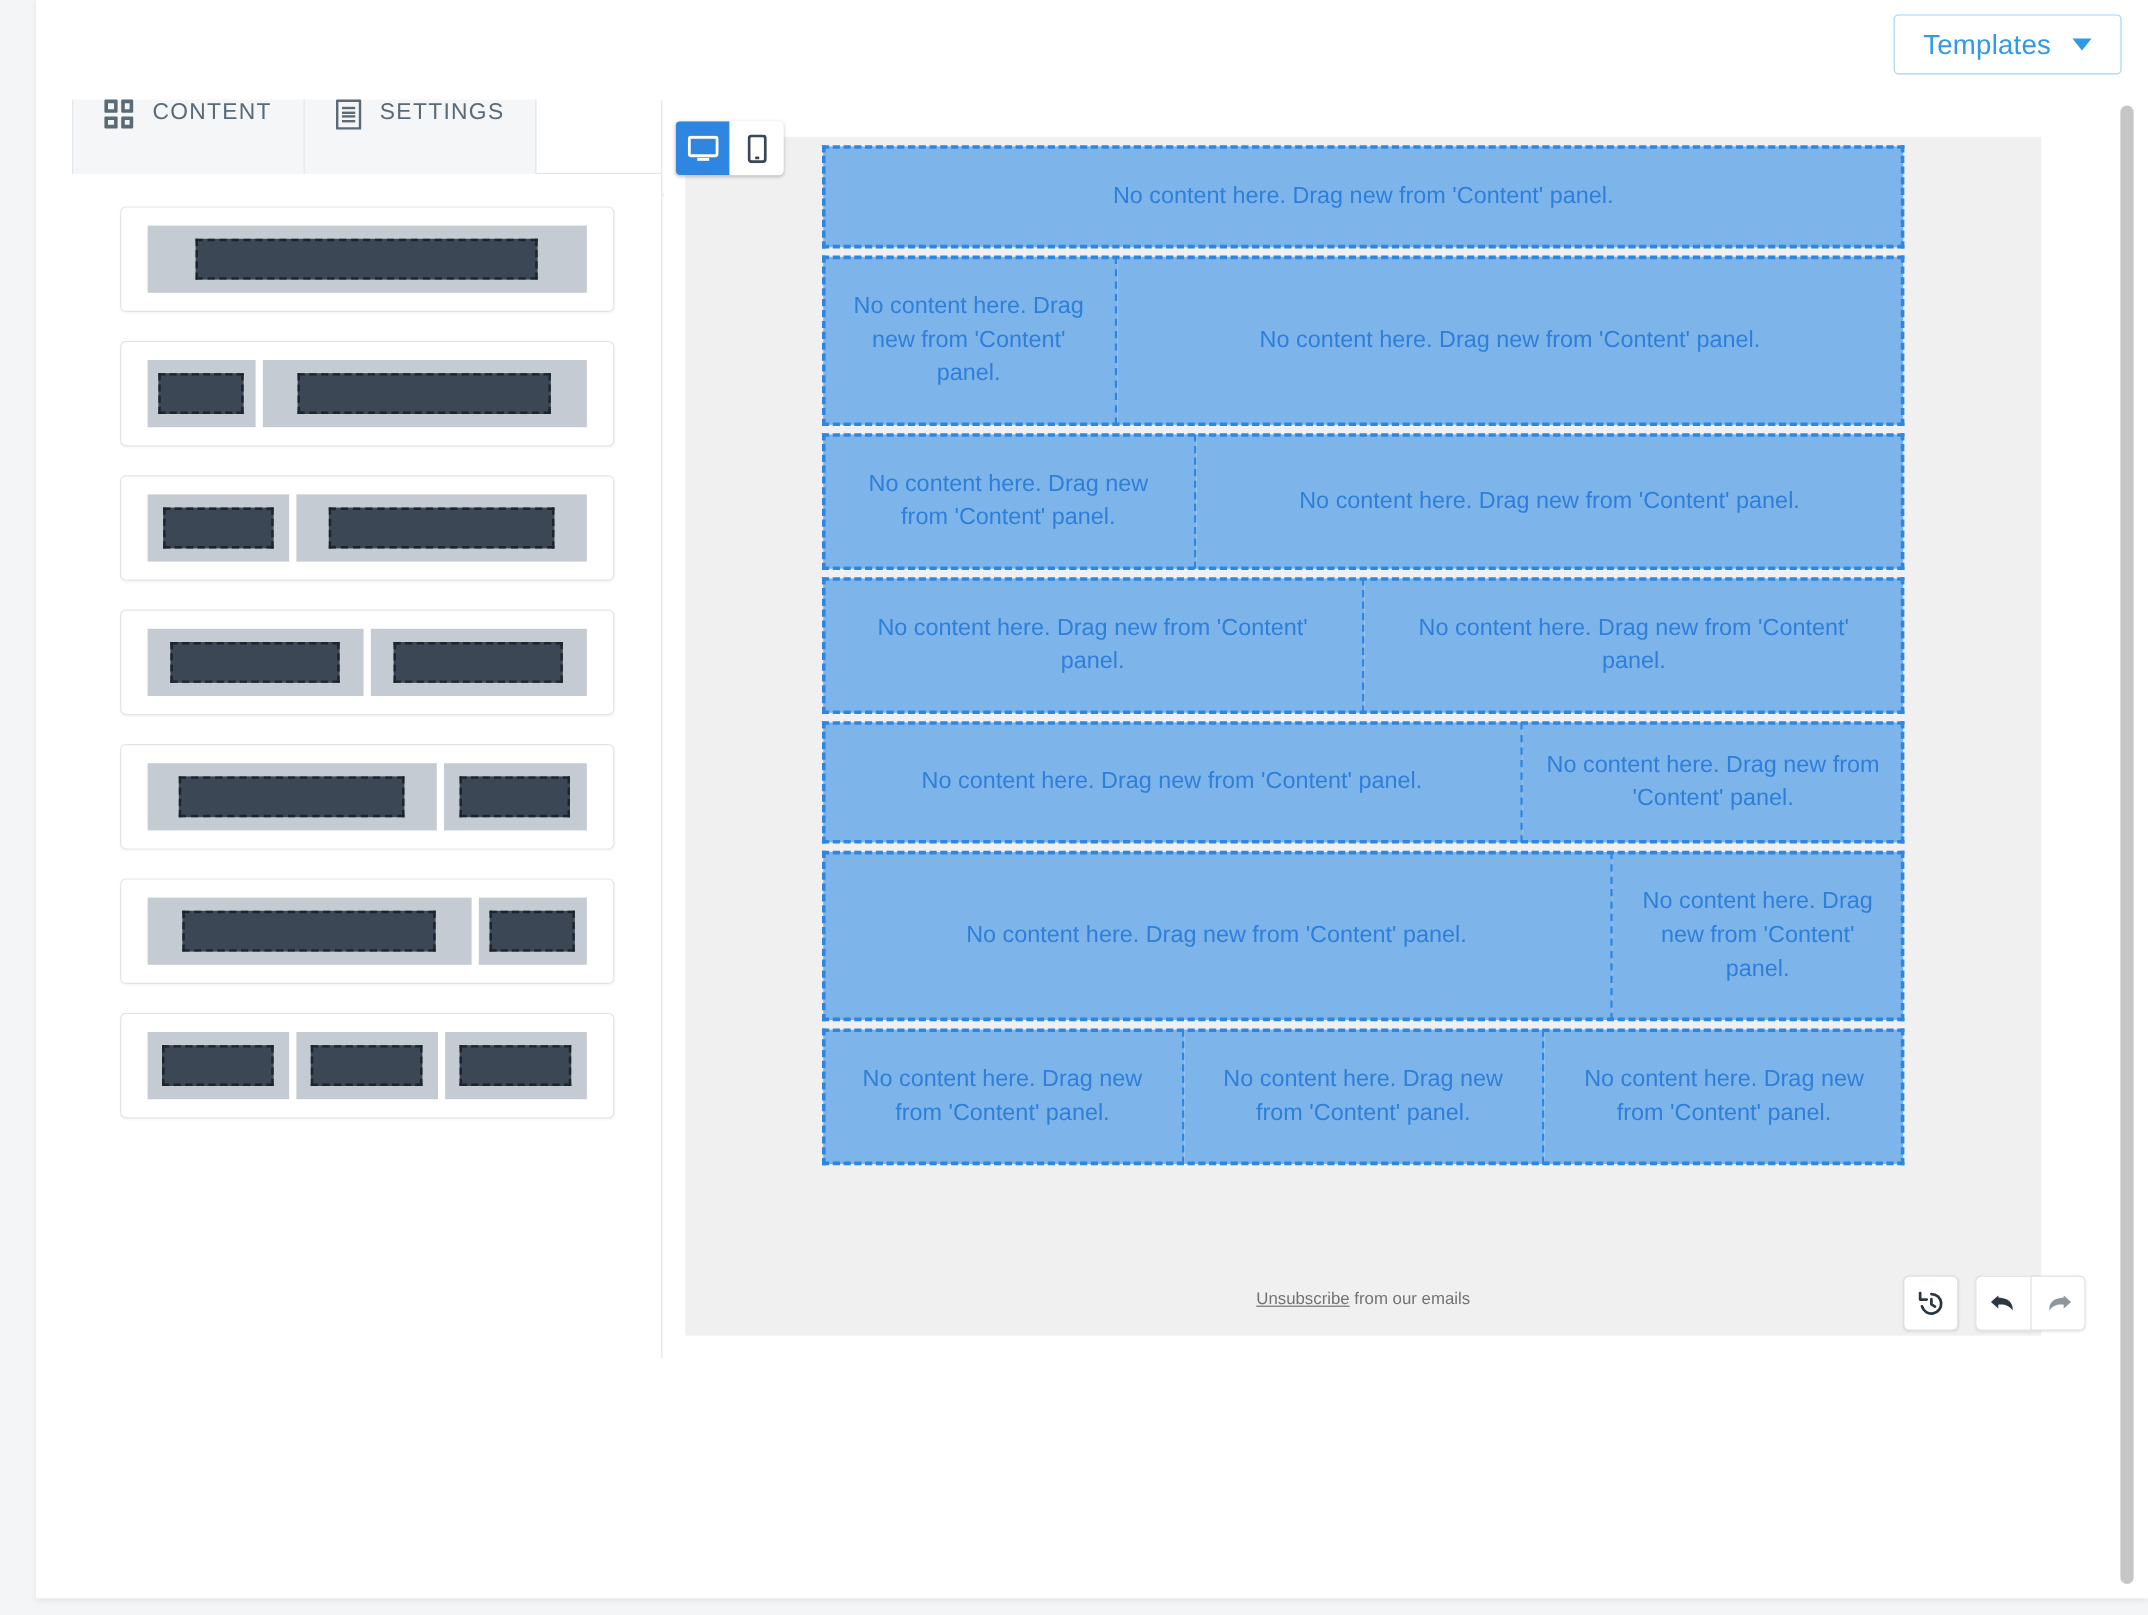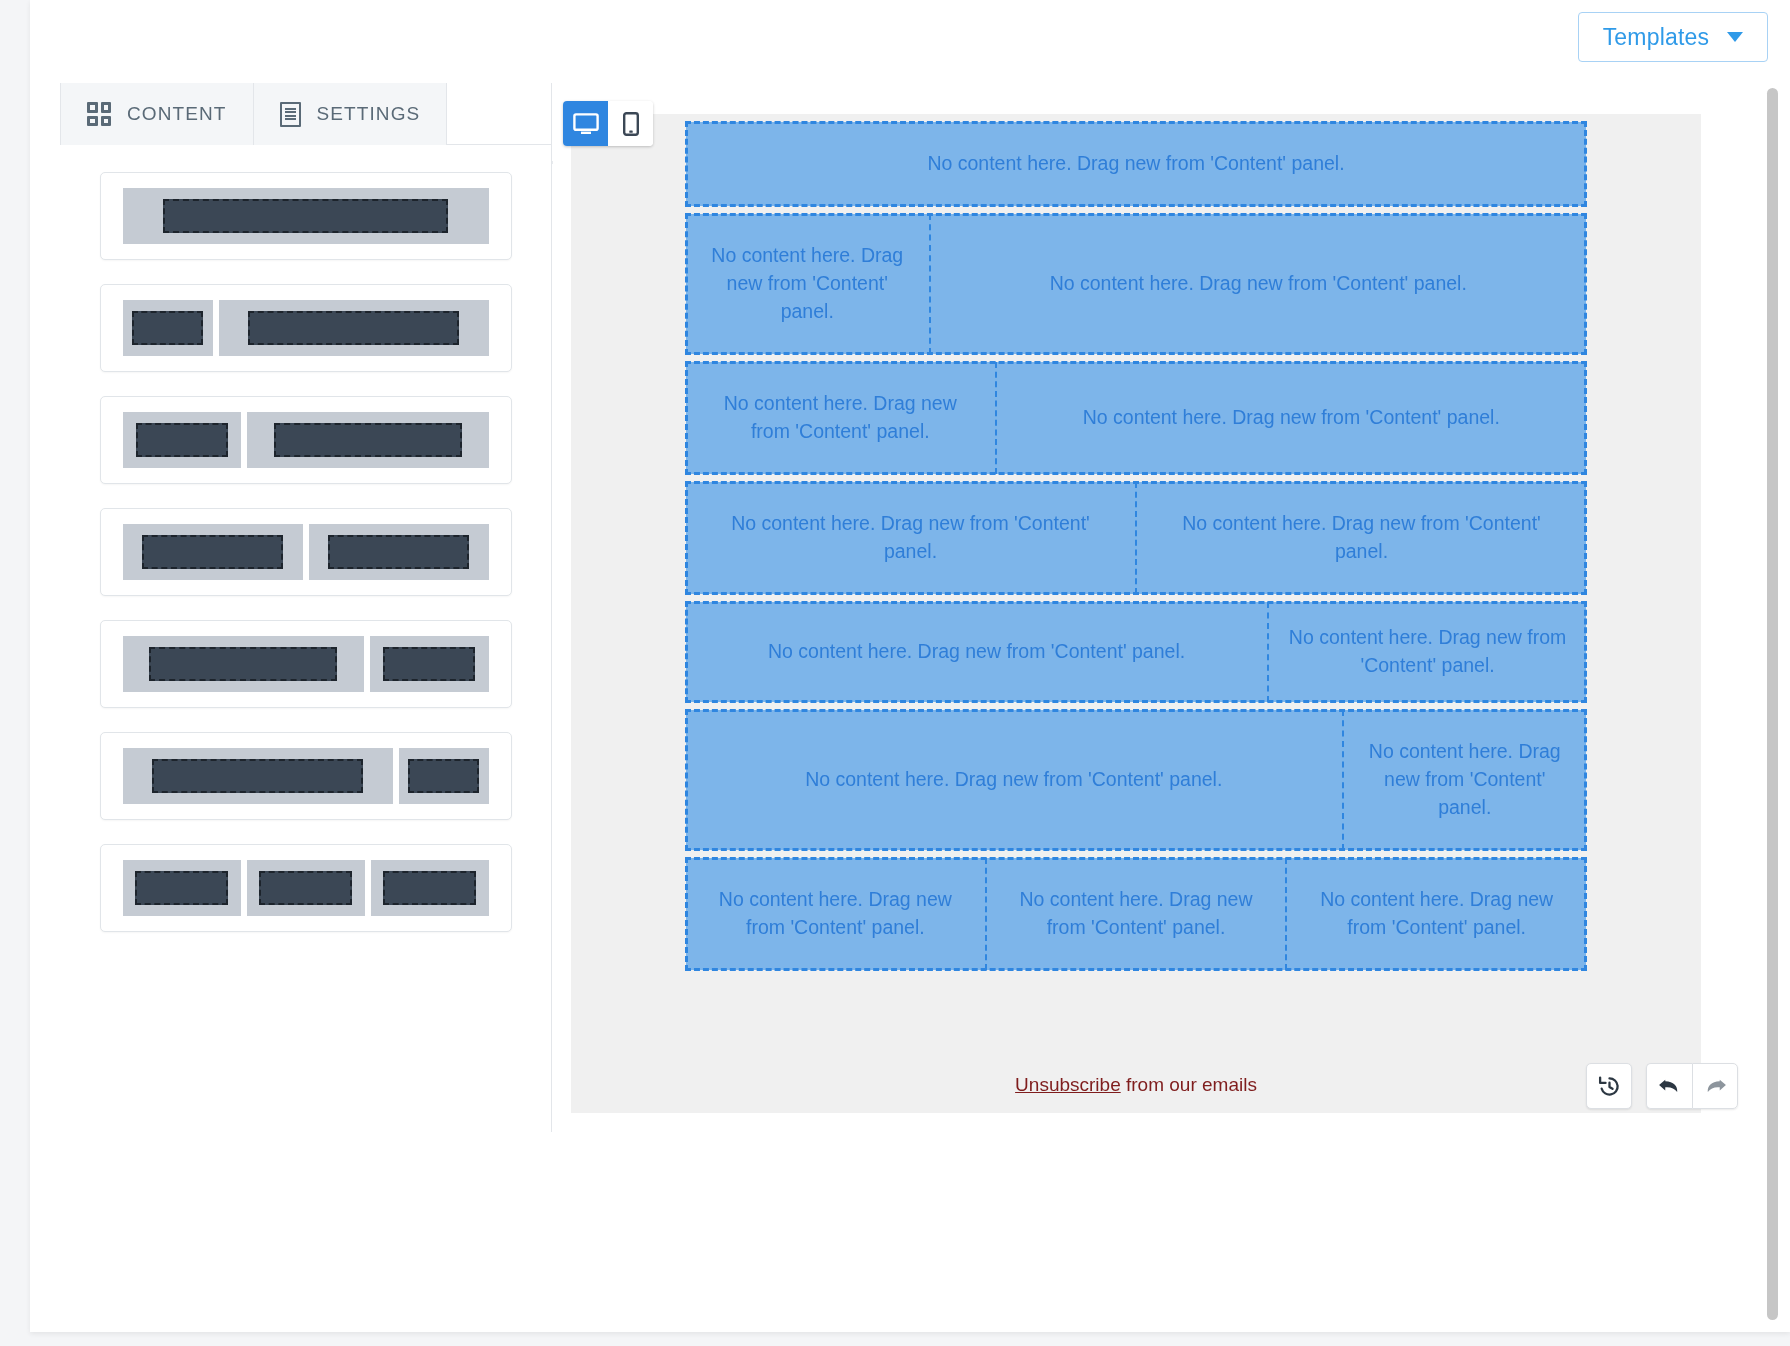--- a/index.html
+++ b/index.html
@@ -56,21 +56,21 @@
     border-right: 1px solid #e3e6ea;
     background: #fff;
   }
   .tabs {
     position: relative;
     height: 62px;
     display: flex;
     border-bottom: 1px solid #e3e6ea;
   }
   .tab {
-    display: flex; align-items: center; gap: 16px;
+    display: flex; align-items: flex-start; gap: 16px;
     padding: 0 26px;
     height: 62px;
     background: #f4f6f8;
     border-right: 1px solid #e3e6ea;
     color: #5a6a77;
     font-size: 19px;
     letter-spacing: 1.1px;
     cursor: pointer;
     position: relative;
   }
@@ -178,22 +178,22 @@
     align-items: center;
     justify-content: center;
     padding: 14px 18px;
     border-right: 2px dashed #2f86e0;
     cursor: pointer;
   }
   .ecol:last-child { border-right: none; }
 
   .efooter {
     text-align: center;
-    color: #7f1d1d;
-    font-size: 19px;
+    color: #737373;
+    font-size: 14px;
     padding: 96px 0 26px 0;
   }
   .efooter u { cursor: pointer; }
 
   
   .actions {
     position: absolute;
     right: 22px; bottom: 23px;
     display: flex;
     gap: 14px;

